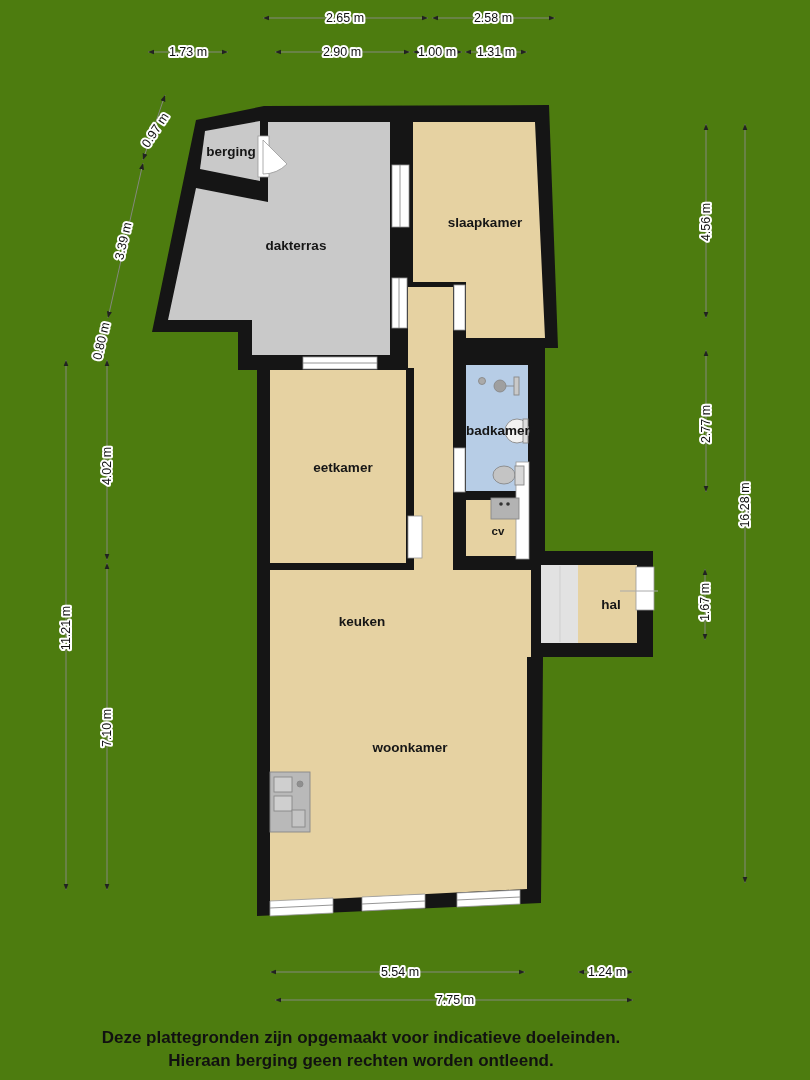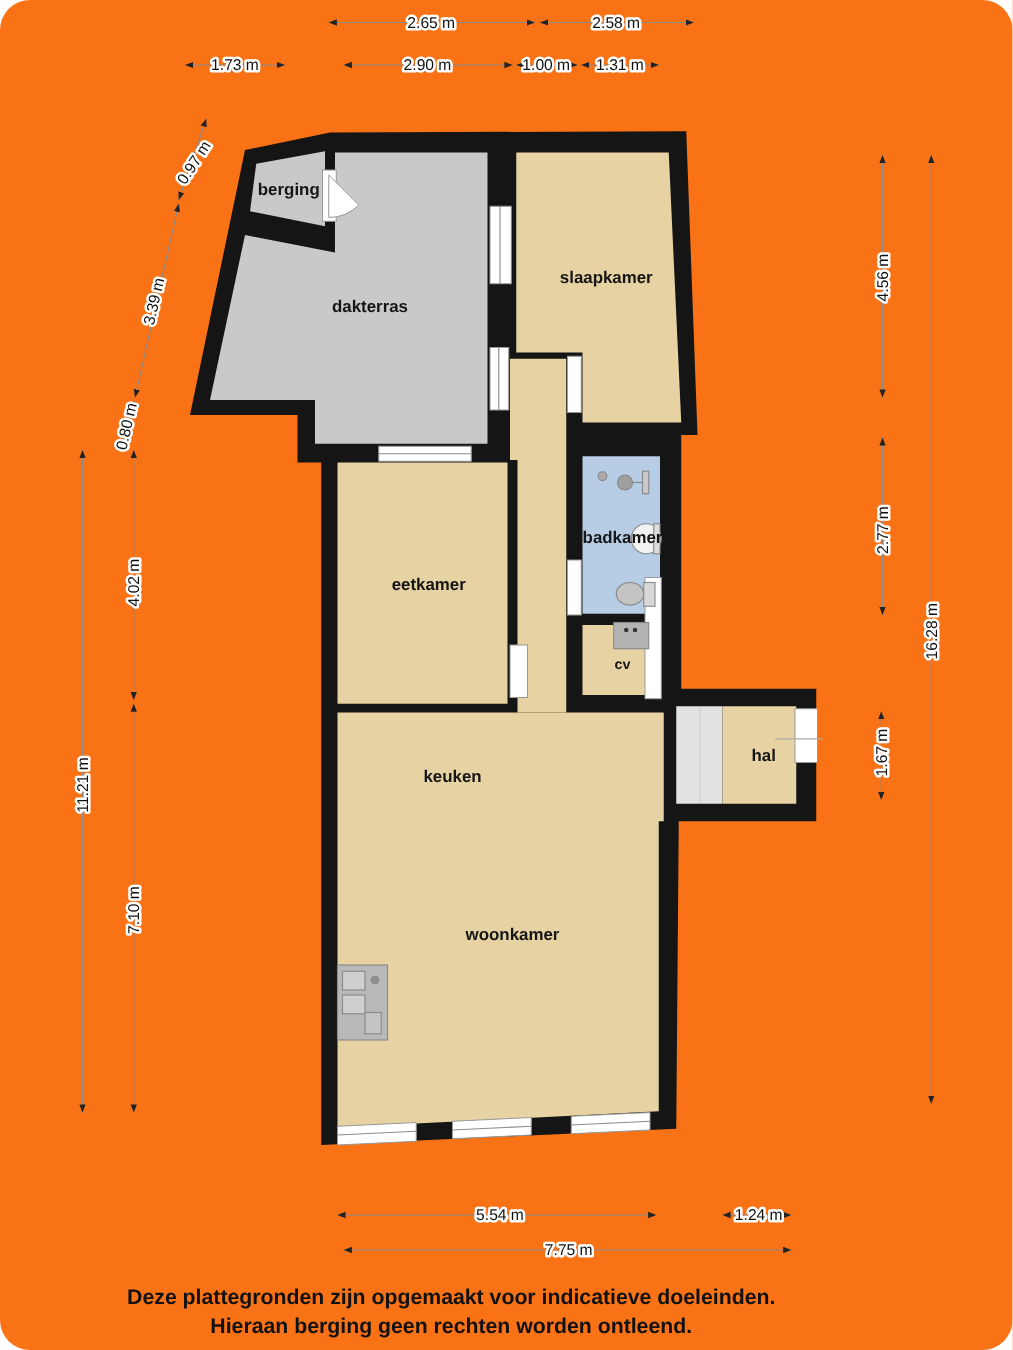--- a/index.html
+++ b/index.html
@@ -1,17 +1,17 @@
 <!DOCTYPE html>
 <html><head>
 <meta charset="utf-8">
 <style>
   html,body { margin:0; padding:0; background:#ffffff; }
-  .stage { position:relative; width:810px; height:1080px; background:#f97316; overflow:hidden;
-           font-family:"Liberation Sans", sans-serif;border-radius:24px; }
+  .stage { position:relative; width:810px; height:1080px; background:#4d7c0f; overflow:hidden;
+           font-family:"Liberation Sans", sans-serif; }
   svg { display:block; }
   .room-label { font:600 13.5px "Liberation Sans", sans-serif; fill:#161616;
                 text-anchor:middle; }
   .room-label-small { font:600 11.5px "Liberation Sans", sans-serif; fill:#161616;
                 text-anchor:middle; }
   .dim-label { font:12.5px "Liberation Sans", sans-serif; fill:#111;
                text-anchor:middle; paint-order:stroke; stroke:#ffffff;
                stroke-width:4px; stroke-linejoin:round; }
   .dim-line { stroke:#8a8a8a; stroke-width:0.9; fill:none; }
   .wall { fill:#151515; }

